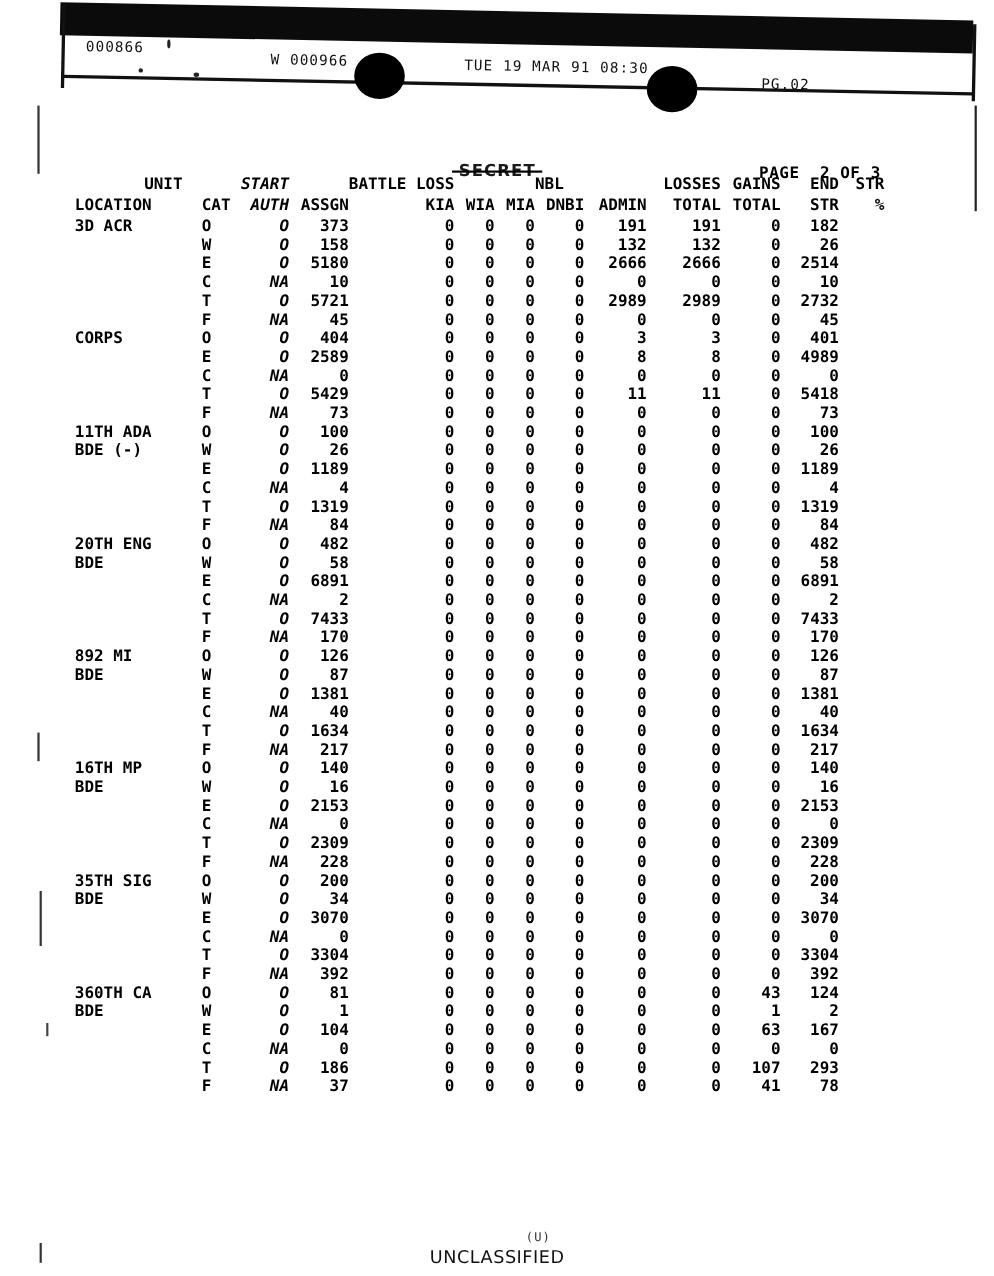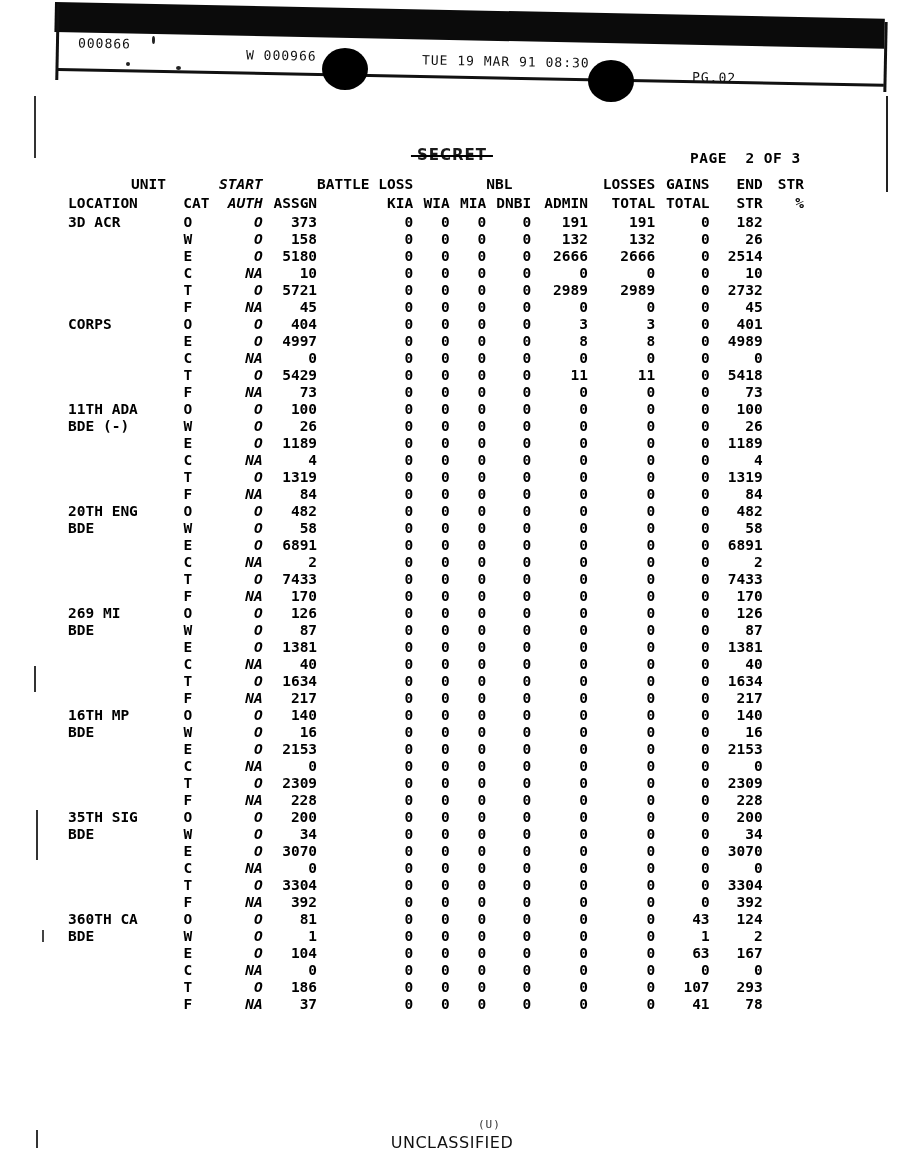--- a/index.html
+++ b/index.html
@@ -111,21 +111,21 @@
     font-size: 14.5px;
     font-weight: bold;
     letter-spacing: 0.5px;
     white-space: pre;
   }
 
   
   #report-table {
     position: absolute;
     left: 68px;
-    top: 176px;
+    top: 160px;
     font-size: 14.5px;
     line-height: 17px;
     font-weight: bold;
     letter-spacing: 0px;
     border-collapse: collapse;
   }
   #report-table th,
   #report-table td {
     padding: 0;
     white-space: pre;
@@ -351,21 +351,21 @@
           <td class="c-admin">3</td>
           <td class="c-ltot">3</td>
           <td class="c-gtot">0</td>
           <td class="c-end">401</td>
           <td class="c-pct"></td>
         </tr>
         <tr>
           <td class="c-unit unit-cell"></td>
           <td class="c-cat">E</td>
           <td class="c-auth">O</td>
-          <td class="c-assgn">4997</td>
+          <td class="c-assgn">2589</td>
           <td class="c-kia">0</td>
           <td class="c-wia">0</td>
           <td class="c-mia">0</td>
           <td class="c-dnbi">0</td>
           <td class="c-admin">8</td>
           <td class="c-ltot">8</td>
           <td class="c-gtot">0</td>
           <td class="c-end">4989</td>
           <td class="c-pct"></td>
         </tr>
@@ -588,21 +588,21 @@
           <td class="c-wia">0</td>
           <td class="c-mia">0</td>
           <td class="c-dnbi">0</td>
           <td class="c-admin">0</td>
           <td class="c-ltot">0</td>
           <td class="c-gtot">0</td>
           <td class="c-end">170</td>
           <td class="c-pct"></td>
         </tr>
         <tr class="group-gap">
-          <td class="c-unit unit-cell">269 MI</td>
+          <td class="c-unit unit-cell">892 MI</td>
           <td class="c-cat">O</td>
           <td class="c-auth">O</td>
           <td class="c-assgn">126</td>
           <td class="c-kia">0</td>
           <td class="c-wia">0</td>
           <td class="c-mia">0</td>
           <td class="c-dnbi">0</td>
           <td class="c-admin">0</td>
           <td class="c-ltot">0</td>
           <td class="c-gtot">0</td>

